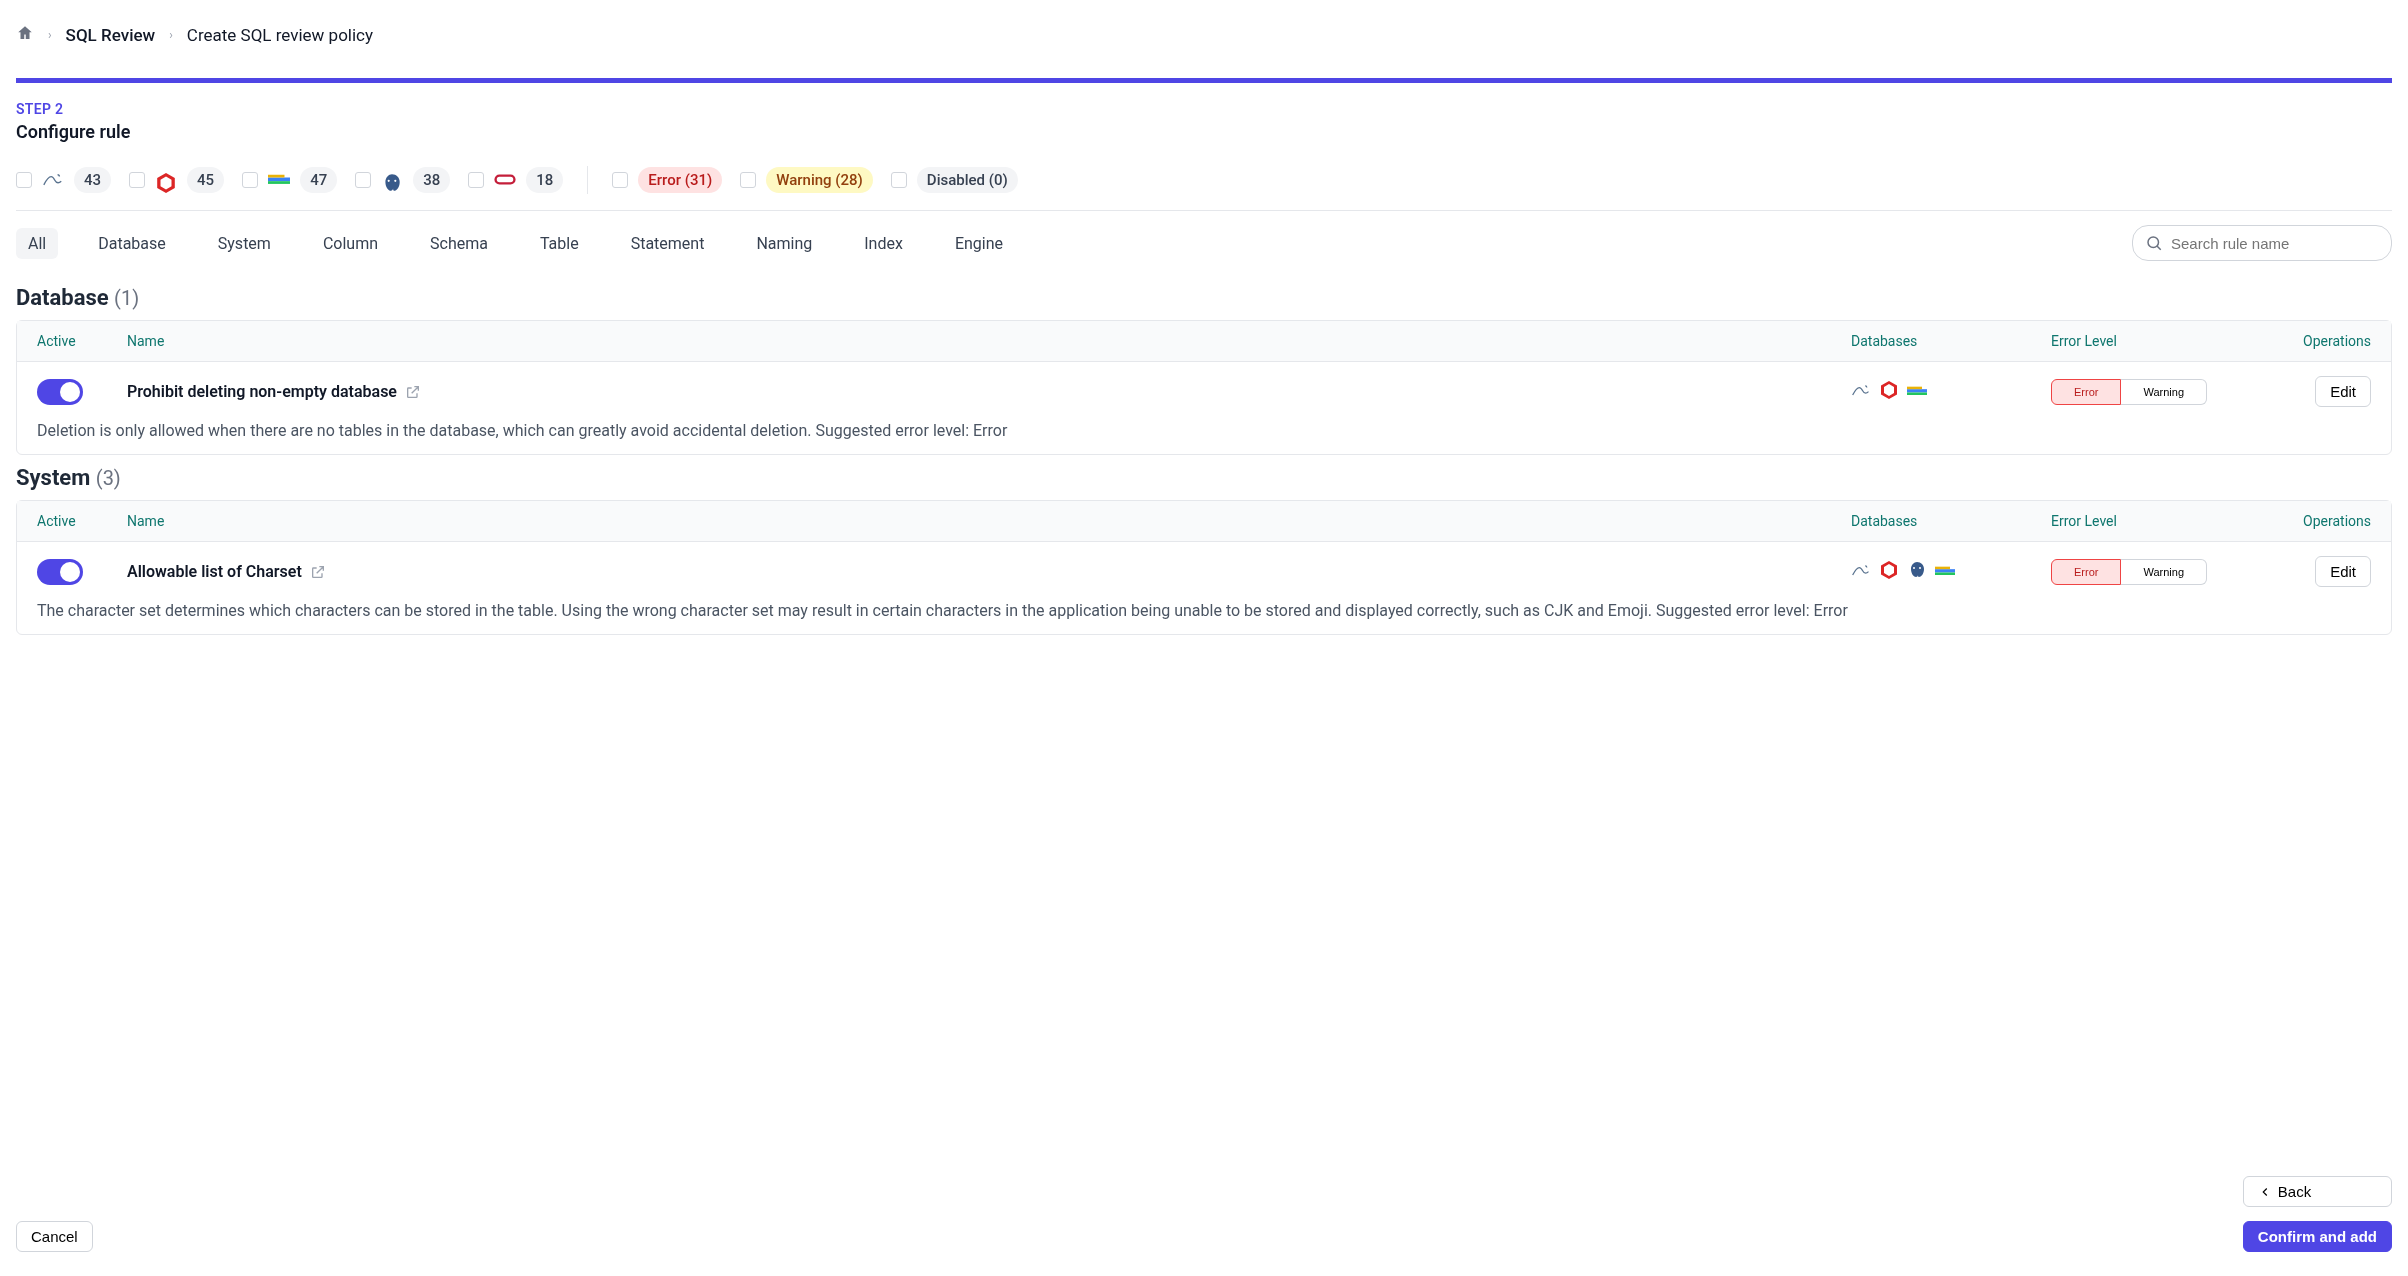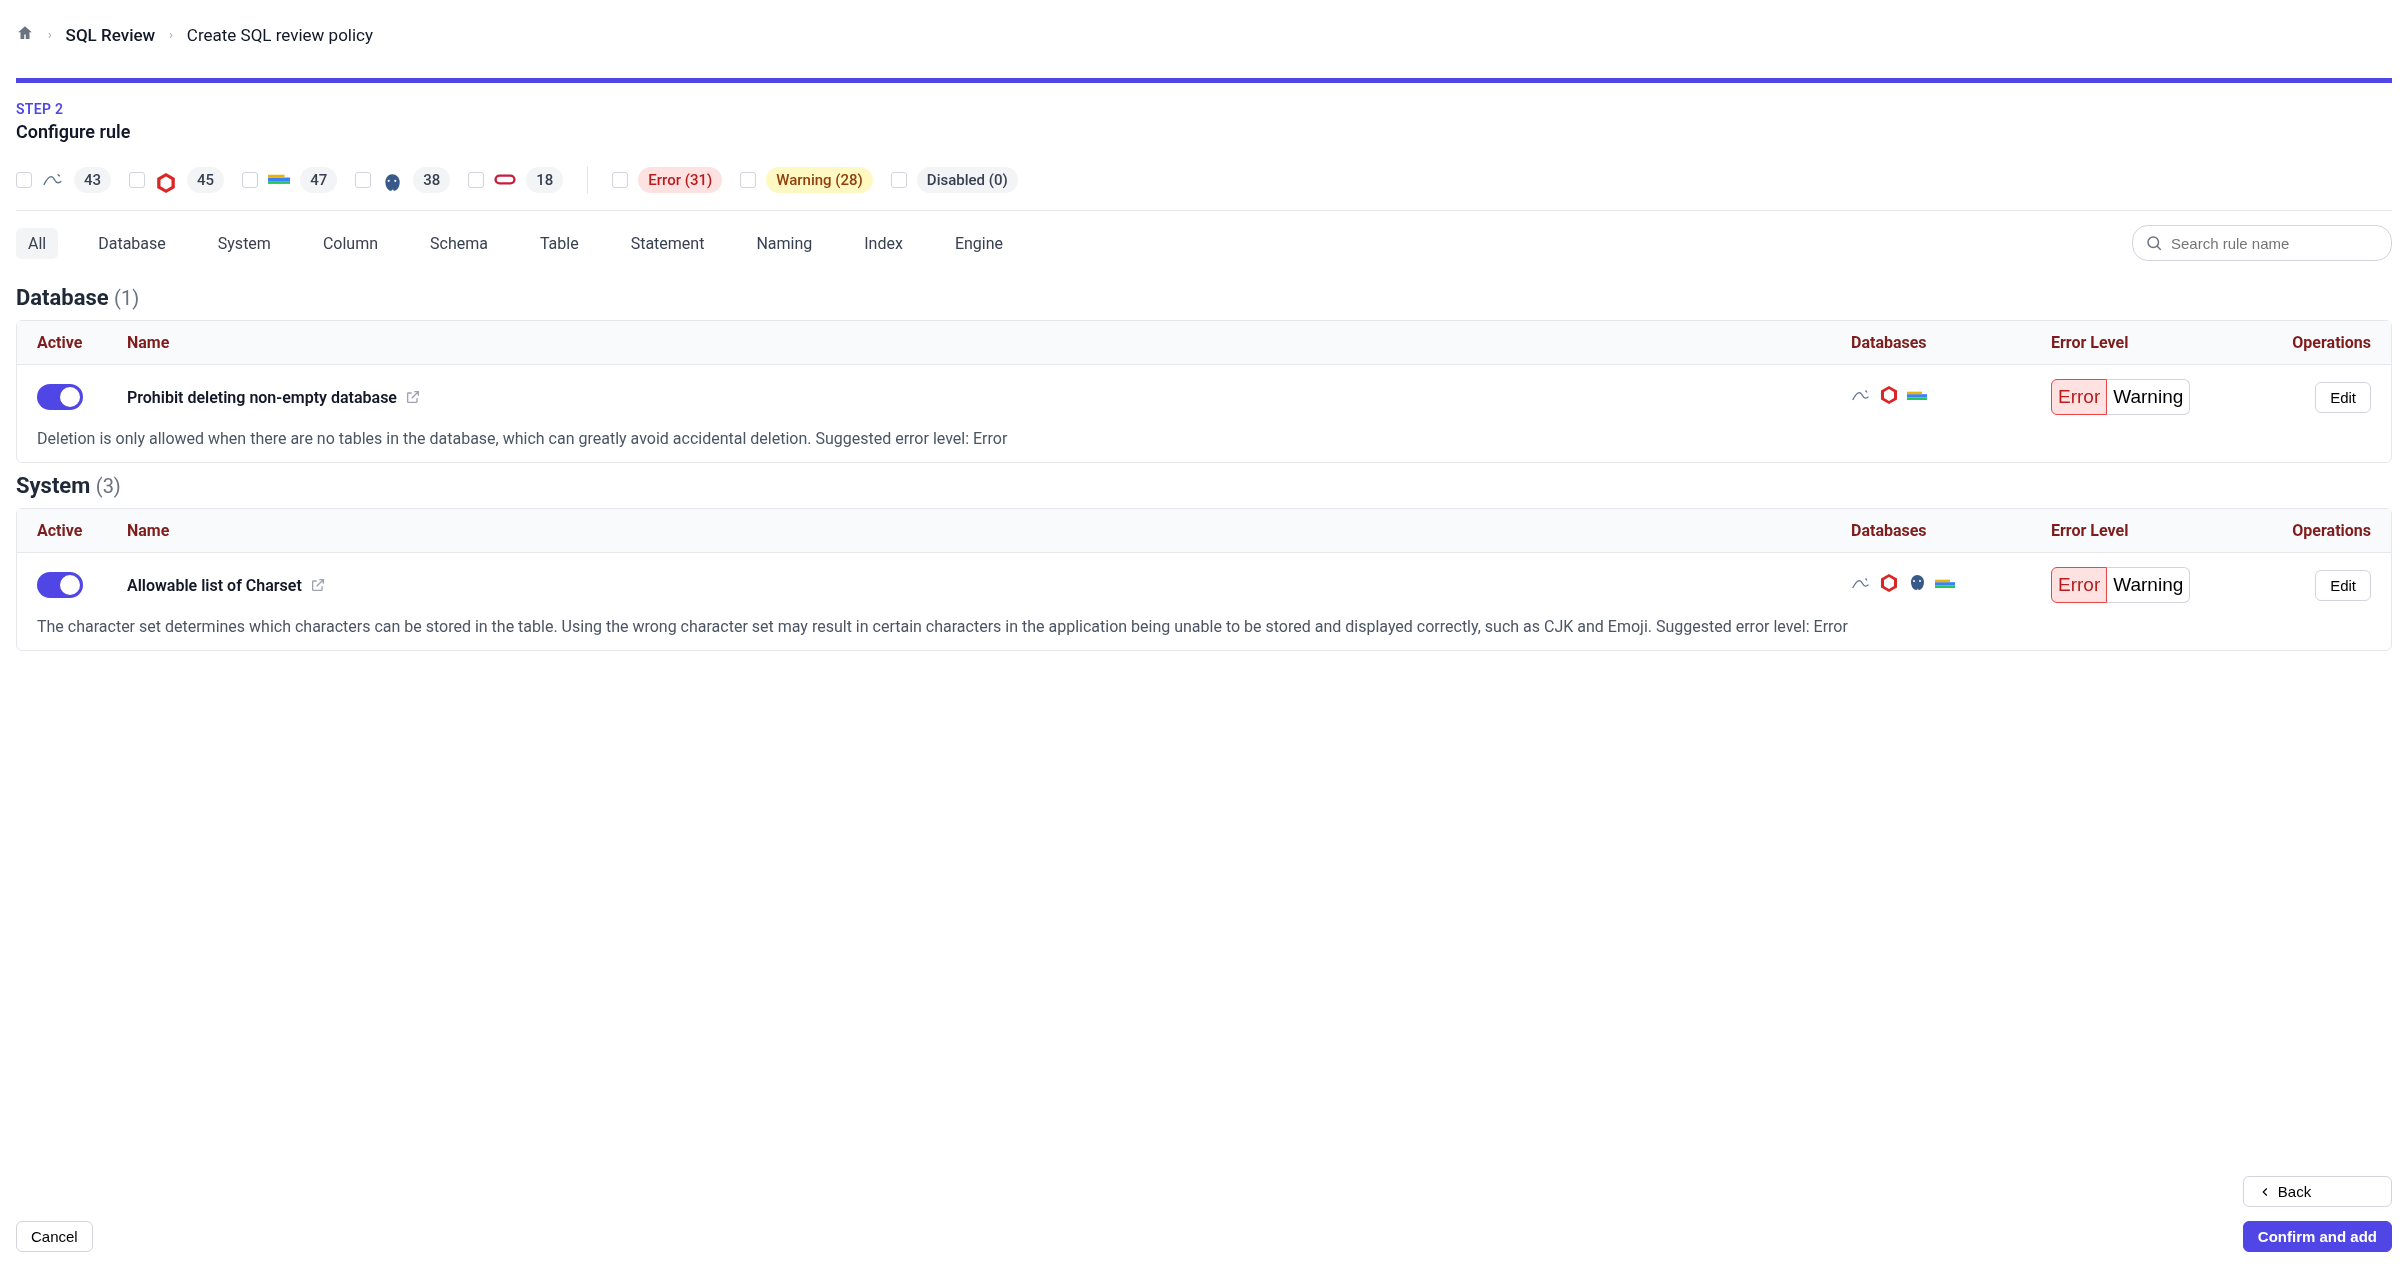--- a/index.html
+++ b/index.html
@@ -36,34 +36,34 @@
   .tab { padding: 6px 12px; border-radius:6px; font-size:16px; color:#374151; cursor:pointer; }
   .tab.active { background:#f3f4f6; }
   .search { display:flex; align-items:center; gap:8px; border:1px solid #d1d5db; border-radius:16px; padding:8px 12px; min-width:260px; }
   .search input { border:none; outline:none; font-size:15px; flex:1; color:#6b7280; }
   .search svg{ width:18px; height:18px; color:#6b7280; }
 
   .section-title { padding: 10px 16px 10px 16px; font-size:22px; font-weight:700; }
   .section-title .count { font-weight:400; color:#6b7280; font-size:20px; }
 
   table.rules { width: calc(100% - 32px); margin: 0 16px; border: 1px solid #e5e7eb; border-radius:6px; border-collapse: separate; border-spacing:0; }
-  table.rules thead th { text-align:left; font-weight:700; color:#7f1d1d; background:#f9fafb; padding:12px 20px; border-bottom:1px solid #e5e7eb; font-size:16px; }
+  table.rules thead th { text-align:left; font-weight:400; color:#0f766e; background:#f9fafb; padding:12px 20px; border-bottom:1px solid #e5e7eb; font-size:14px; }
   table.rules thead th.ops { text-align:right; }
   table.rules td { padding: 14px 20px; vertical-align: middle; font-size:16px; }
   table.rules tr.desc td { padding-top: 0; color:#4b5563; font-size:16px; }
 
   .toggle { width:46px; height:26px; background:#4f46e5; border-radius:999px; position:relative; cursor:pointer; }
   .toggle::after{ content:""; position:absolute; right:3px; top:3px; width:20px; height:20px; background:#fff; border-radius:50%; }
 
   .rule-name { font-weight:600; color:#111827; display:flex; align-items:center; gap:8px; }
   .ext-icon { width:16px; height:16px; color:#9ca3af; }
   .db-icons { display:flex; gap:8px; align-items:center; }
 
   .level-btns { display:flex; }
-  .level-btn { border:1px solid #d1d5db; padding:6px 6px; font-size:19px; background:#fff; cursor:pointer; }
+  .level-btn { border:1px solid #d1d5db; padding:6px 22px; font-size:11px; background:#fff; cursor:pointer; }
   .level-btn:first-child { border-radius:6px 0 0 6px; }
   .level-btn:last-child { border-radius:0 6px 6px 0; border-left:none; }
   .level-btn.sel-error { background:#fee2e2; color:#b91c1c; border-color:#ef4444; }
 
   .ops-cell { text-align:right; }
   .btn { border:1px solid #d1d5db; background:#fff; padding:6px 14px; border-radius:6px; font-size:15px; cursor:pointer; }
   .btn.primary { background:#4f46e5; color:#fff; border-color:#4f46e5; font-weight:600; }
   .btn.icon { display:inline-flex; align-items:center; gap:6px; }
   .btn.icon svg { width:14px; height:14px; }
 

